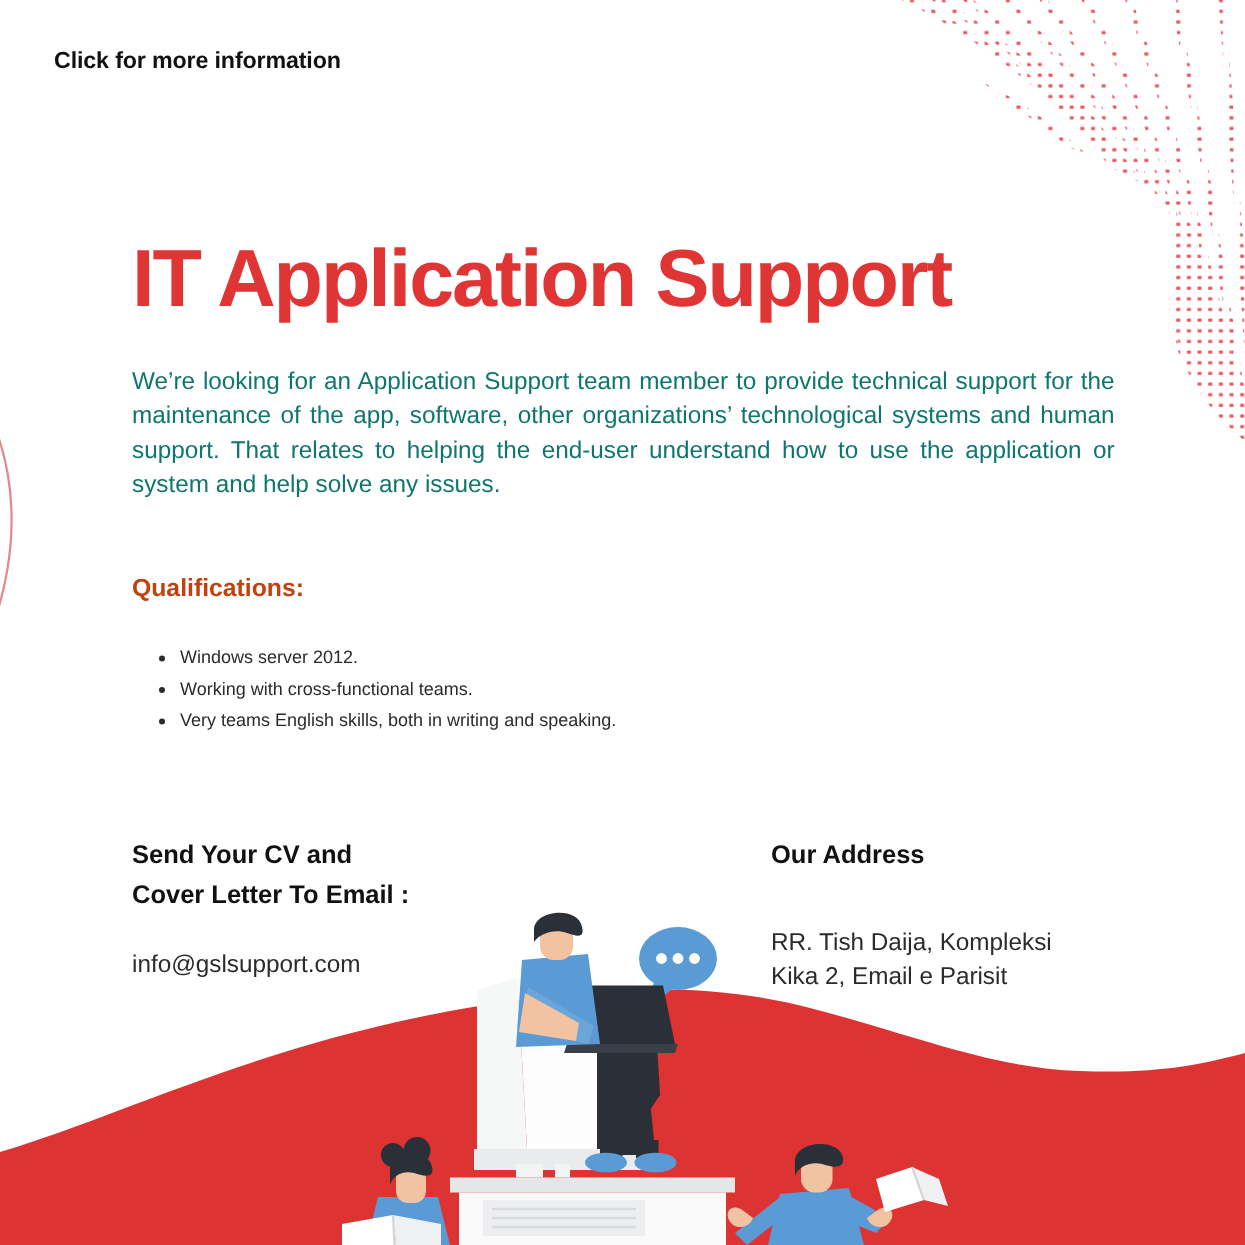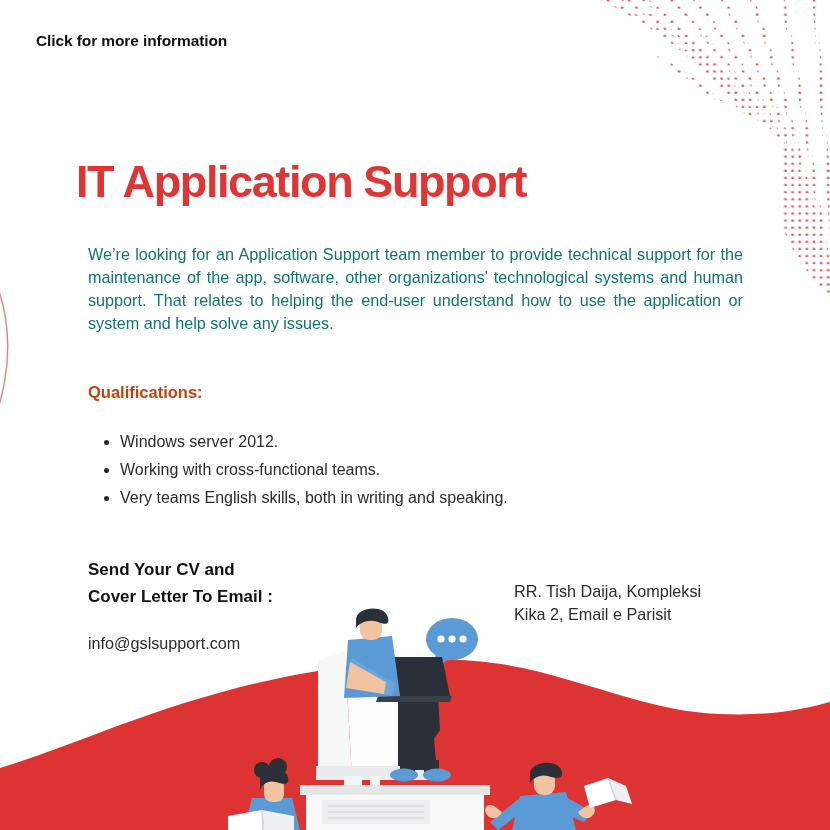--- a/index.html
+++ b/index.html
@@ -56,24 +56,24 @@
     position: absolute;
     left: 36px;
     top: 32px;
     font-size: 15.5px;
     font-weight: bold;
     letter-spacing: -0.1px;
     color: #111111;
   }
   #job-title {
     position: absolute;
-    left: 76px;
+    left: 88px;
     top: 158px;
     margin: 0;
-    font-size: 45px;
+    font-size: 54px;
     line-height: 1.05;
     font-weight: bold;
     letter-spacing: -1.4px;
     color: #e03535;
   }
   #job-description {
     position: absolute;
     left: 88px;
     top: 243px;
     width: 655px;
@@ -93,21 +93,21 @@
     color: #c2410c;
   }
   #qualifications-list {
     position: absolute;
     left: 88px;
     top: 428px;
     width: 620px;
     margin: 0;
     padding-left: 32px;
     list-style-type: disc;
-    font-size: 16px;
+    font-size: 12px;
     line-height: 1.76;
     color: #2b2b2b;
   }
   #cv-block {
     position: absolute;
     left: 88px;
     top: 557px;
     width: 330px;
   }
   #address-block {
@@ -123,21 +123,21 @@
     font-weight: bold;
     color: #111111;
   }
   .block-body {
     margin: 0;
     font-size: 16.2px;
     line-height: 1.42;
     color: #2b2b2b;
   }
   #cv-email { margin-top: 21px; }
-  #address-lines { margin-top: 23px; }
+  #address-lines { margin-top: 33px; }
 </style>
 </head>
 <body>
 
 <div id="poster">
 
   <svg class="deco" id="dot-wave" viewBox="0 0 320 310">
     <defs>
       <clipPath id="dotClip">
         <path d="M 0,0 L 320,0 L 320,310 C 300,300 280,276 268,250
@@ -291,20 +291,21 @@
 
     <div id="cv-block">
       <div class="block-heading">
         <span>Send Your CV and</span><br>
         <span>Cover Letter To Email :</span>
       </div>
       <p class="block-body" id="cv-email">info@gslsupport.com</p>
     </div>
 
     <div id="address-block">
+      <div class="block-heading">Our Address</div>
       <p class="block-body" id="address-lines">
         <span>RR. Tish Daija, Kompleksi</span><br>
         <span>Kika 2, Email e Parisit</span>
       </p>
     </div>
 
   </div>
 </div>
 
 </body></html>

